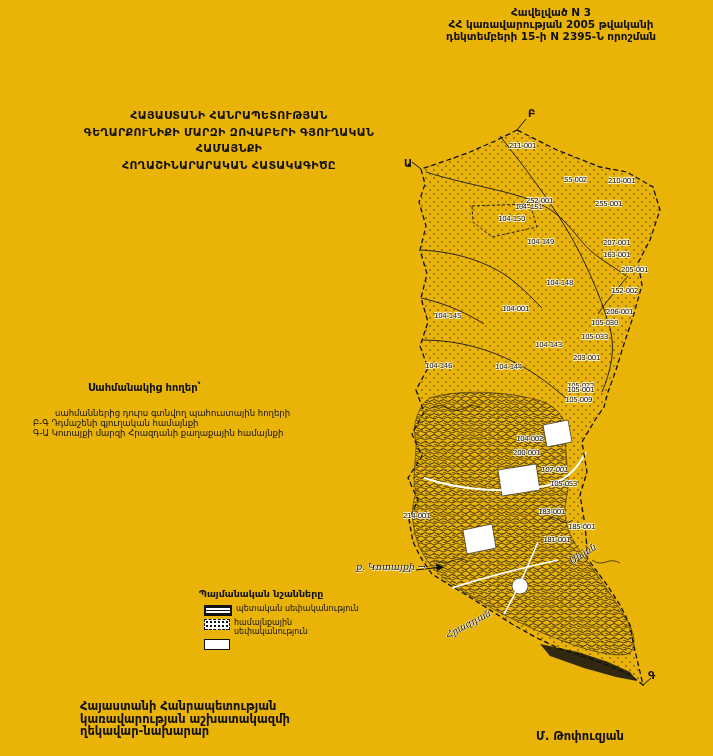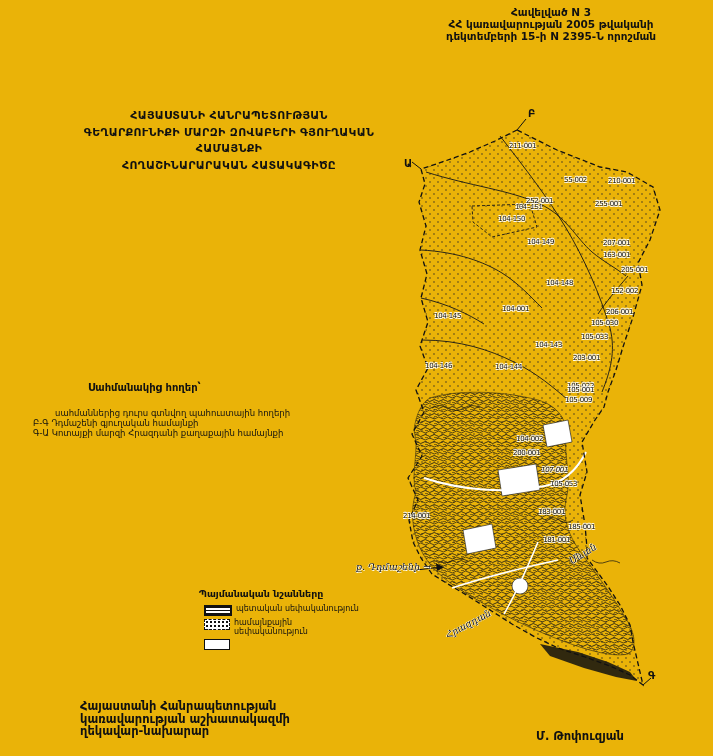--- a/index.html
+++ b/index.html
@@ -188,21 +188,21 @@
       <div class="plabel" style="left: 403px; top: 512px;">214-001</div>
       <div class="plabel" style="left: 568px; top: 523px;">185-001</div>
       <div class="plabel" style="left: 543px; top: 536px;">181-001</div>
     </div>
   <div class="layer">
       <div class="marker" style="left: 528px; top: 108px;">Բ</div>
       <div class="marker" style="left: 404px; top: 158px;">Ա</div>
       <div class="marker" style="left: 648px; top: 670px;">Գ</div>
     </div>
   <div class="layer">
-      <div class="dirlabel" style="left: 356px; top: 561px;">ք. Դդմաշենի →</div>
+      <div class="dirlabel" style="left: 356px; top: 561px;">ք. Կոտայքի →</div>
       <div class="dirlabel" style="left: 570px; top: 556px; transform: rotate(-32deg);">Սևան</div>
       <div class="dirlabel" style="left: 446px; top: 630px; transform: rotate(-28deg);">Հրազդան</div>
     </div>
 
   <div class="footer">
       <div>Հայաստանի Հանրապետության</div>
       <div>կառավարության աշխատակազմի</div>
       <div>ղեկավար-նախարար</div>
     </div>
   <div class="signature">Մ. Թոփուզյան</div>

